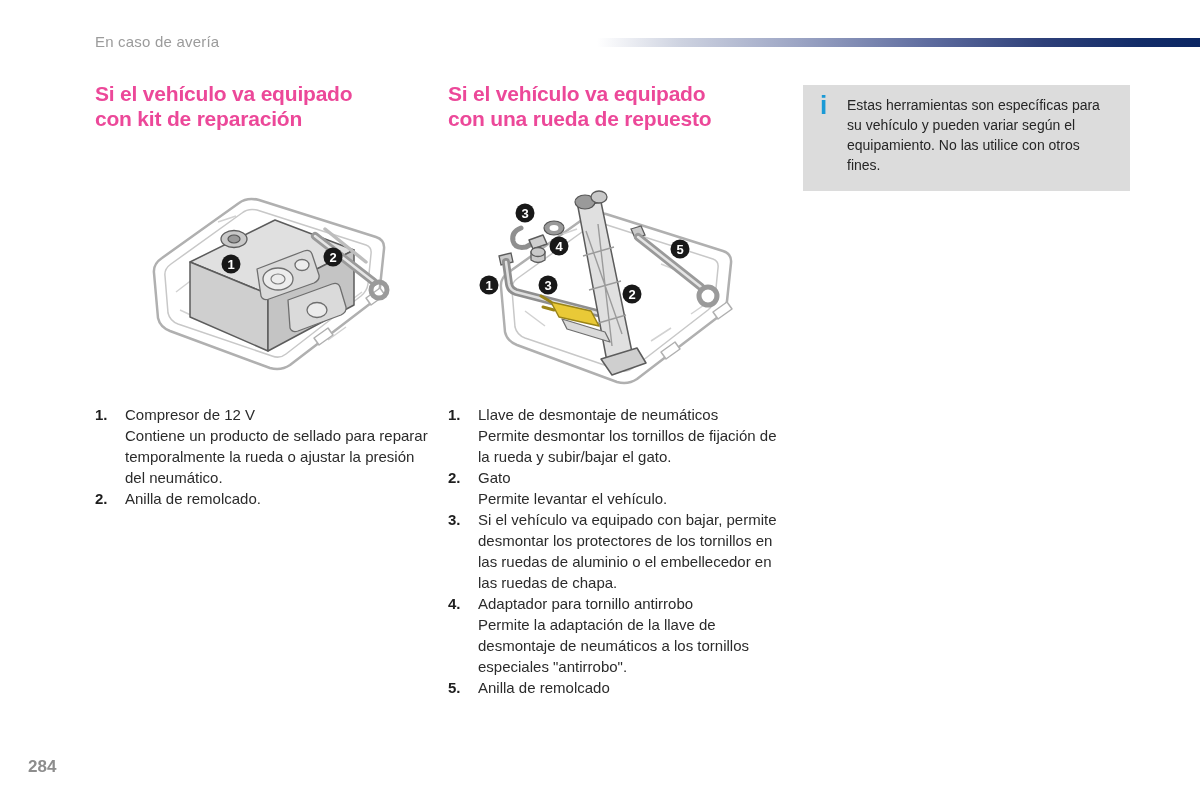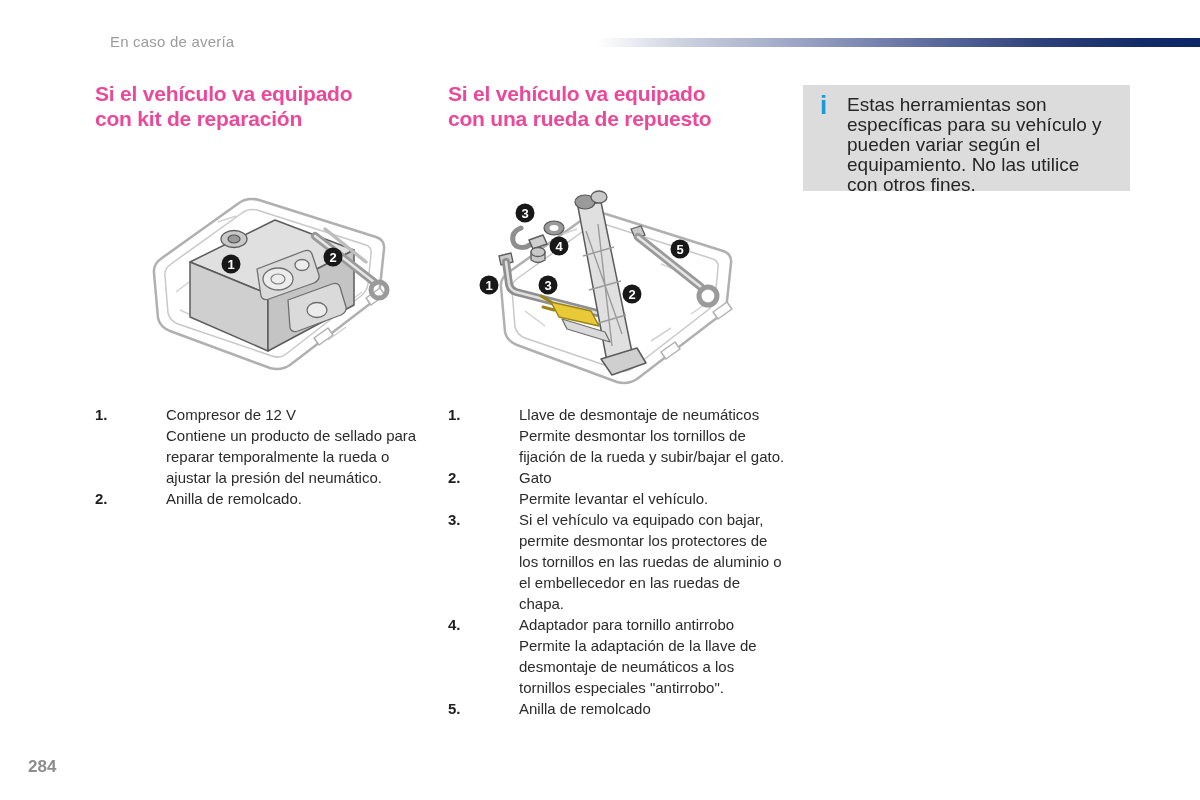--- a/index.html
+++ b/index.html
@@ -2,43 +2,43 @@
 <html><head>
 <meta charset="utf-8">
 <style>
   html,body{margin:0;padding:0;}
   body{
     width:1200px;height:800px;position:relative;background:#ffffff;overflow:hidden;
     font-family:"Liberation Sans","DejaVu Sans",sans-serif;color:#2b2b2b;
   }
   .abs{position:absolute;}
   
-  .breadcrumb{left:110px;top:33px;font-size:15px;color:#9b9b9b;letter-spacing:.2px;}
+  .breadcrumb{left:95px;top:33px;font-size:15px;color:#9b9b9b;letter-spacing:.2px;}
   .header-gradient{left:597px;top:38px;width:603px;height:9px;
     background:linear-gradient(90deg,rgba(255,255,255,0) 0%,#cdd2e0 14%,#9aa3c3 34%,#5e6c9f 55%,#2e4079 74%,#122c68 90%,#0b2663 100%);}
   
   .col-title{font-size:21px;line-height:24.5px;font-weight:700;color:#ec4899;letter-spacing:-0.2px;}
   .title-1{left:95px;top:82px;width:340px;}
   .title-2{left:448px;top:82px;width:340px;}
   .col-title span{display:block;}
   
   .fig{background:#fff;}
   .fig-1{left:118px;top:172px;}
   .fig-2{left:465px;top:186px;}
   
   .tool-list{font-size:15px;line-height:21px;}
   .list-1{left:95px;top:404px;width:340px;}
   .list-2{left:448px;top:404px;width:340px;}
   .li{display:flex;}
   .li .num{width:30px;flex:0 0 30px;font-weight:700;color:#1e1e1e;}
-  .li .li-body{width:310px;margin-left:41px;}
+  .li .li-body{width:310px;}
   
   .info-box{left:803px;top:85px;width:327px;height:106px;background:#dcdcdc;}
   .info-icon{position:absolute;left:17px;top:7px;font-size:26px;line-height:26px;font-weight:900;color:#1a9ad6;}
-  .info-text{position:absolute;left:44px;top:10px;width:268px;font-size:19px;line-height:20px;color:#262626;}
+  .info-text{position:absolute;left:44px;top:10px;width:268px;font-size:14px;line-height:20px;color:#262626;}
   
   .page-number{left:28px;top:757px;font-size:17px;font-weight:700;color:#8d8d8d;}
   
   .tray-outer{fill:#fff;stroke:#b0b0b0;stroke-width:2.5;stroke-linejoin:round;}
   .tray-inner{fill:none;stroke:#c8c8c8;stroke-width:1.5;stroke-linejoin:round;}
   .tray-detail{fill:none;stroke:#d2d2d2;stroke-width:1.5;}
   .tray-tab{fill:#fff;stroke:#b0b0b0;stroke-width:1.5;stroke-linejoin:round;}
   .tool-face-top{fill:#e0e0e0;stroke:#5c5c5c;stroke-width:1.5;stroke-linejoin:round;}
   .tool-face-left{fill:#cfcfcf;stroke:#5c5c5c;stroke-width:1.5;stroke-linejoin:round;}
   .tool-face-right{fill:#c4c4c4;stroke:#5c5c5c;stroke-width:1.5;stroke-linejoin:round;}

